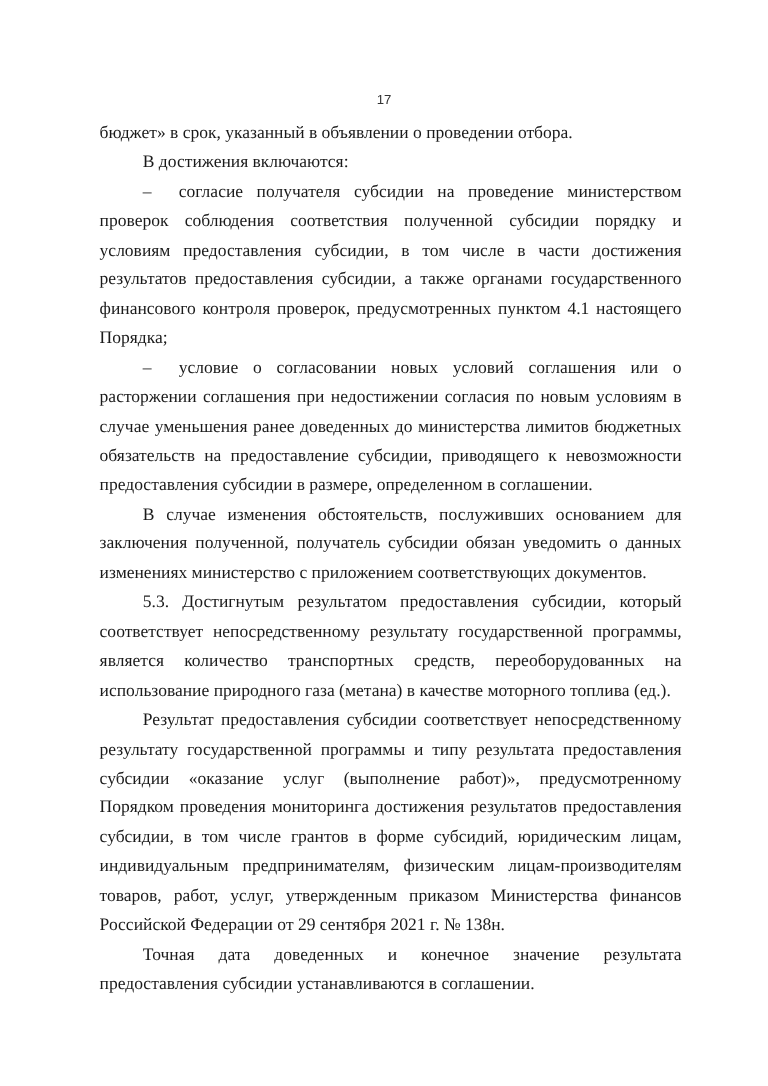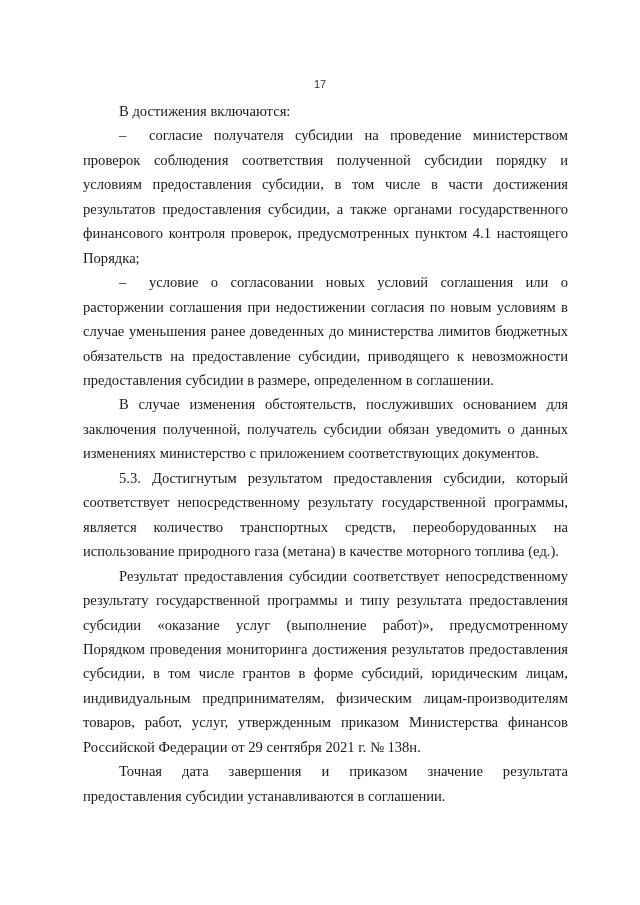--- a/index.html
+++ b/index.html
@@ -24,21 +24,22 @@
   .dash-item { text-indent: 36px; }
   .dash-item .dash { display: inline-block; width: 30px; text-indent: 0; }
 </style>
 </head>
 <body>
 
 <div class="page">
   <div class="page-number">17</div>
 
   <div class="body-text">
+    <p>бюджет» в срок, указанный в объявлении о проведении отбора.</p>
     <p class="indent">В достижения включаются:</p>
     <p class="dash-item"><span class="dash">–</span><span>согласие получателя субсидии на проведение министерством проверок соблюдения соответствия полученной субсидии порядку и условиям предоставления субсидии, в том числе в части достижения результатов предоставления субсидии, а также органами государственного финансового контроля проверок, предусмотренных пунктом 4.1 настоящего Порядка;</span></p>
     <p class="dash-item"><span class="dash">–</span><span>условие о согласовании новых условий соглашения или о расторжении соглашения при недостижении согласия по новым условиям в случае уменьшения ранее доведенных до министерства лимитов бюджетных обязательств на предоставление субсидии, приводящего к невозможности предоставления субсидии в размере, определенном в соглашении.</span></p>
     <p class="indent">В случае изменения обстоятельств, послуживших основанием для заключения полученной, получатель субсидии обязан уведомить о данных изменениях министерство с приложением соответствующих документов.</p>
     <p class="indent">5.3. Достигнутым результатом предоставления субсидии, который соответствует непосредственному результату государственной программы, является количество транспортных средств, переоборудованных на использование природного газа (метана) в качестве моторного топлива (ед.).</p>
     <p class="indent">Результат предоставления субсидии соответствует непосредственному результату государственной программы и типу результата предоставления субсидии «оказание услуг (выполнение работ)», предусмотренному Порядком проведения мониторинга достижения результатов предоставления субсидии, в том числе грантов в форме субсидий, юридическим лицам, индивидуальным предпринимателям, физическим лицам-производителям товаров, работ, услуг, утвержденным приказом Министерства финансов Российской Федерации от 29 сентября 2021 г. № 138н.</p>
-    <p class="indent">Точная дата завершения и приказом значение результата предоставления субсидии устанавливаются в соглашении.</p>
+    <p class="indent">Точная дата доведенных и конечное значение результата предоставления субсидии устанавливаются в соглашении.</p>
   </div>
 </div>
 
 </body></html>

